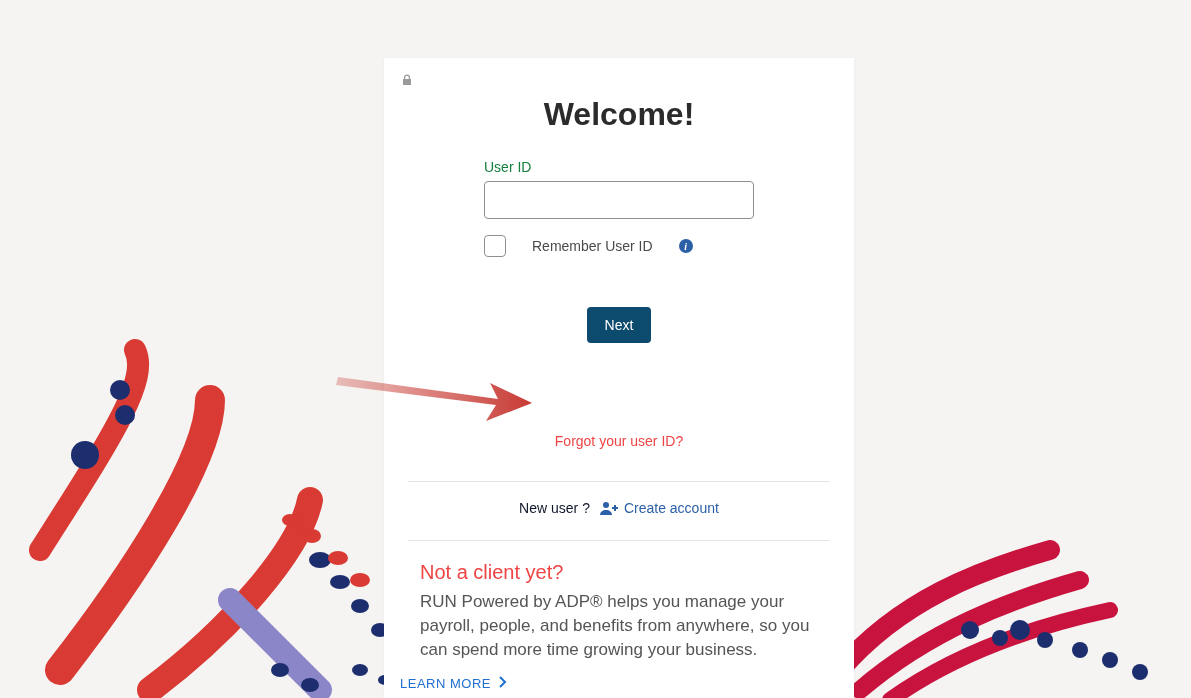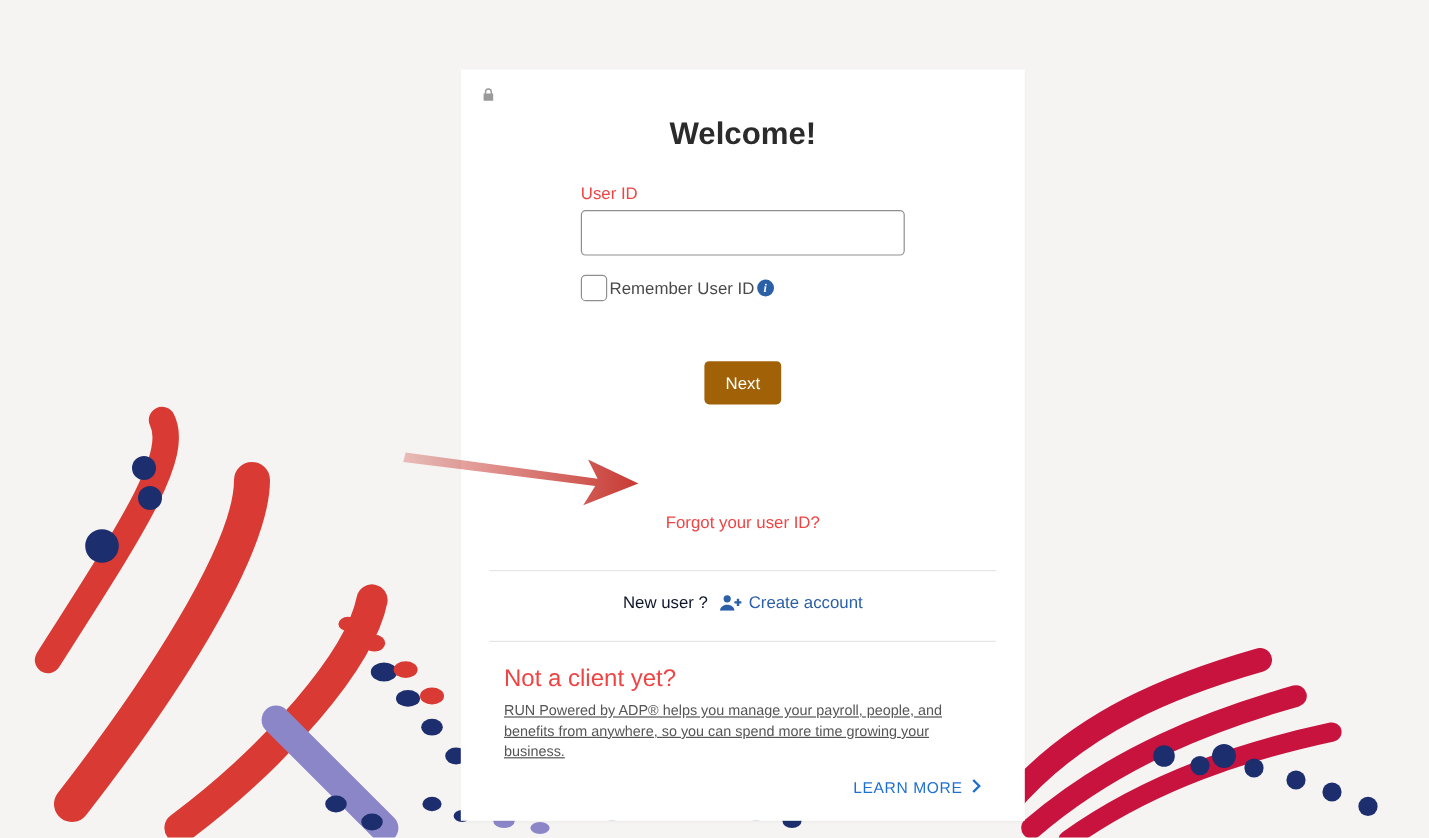--- a/index.html
+++ b/index.html
@@ -18,37 +18,37 @@
     width: 470px;
     background: #fff;
     box-shadow: 0 1px 3px rgba(0,0,0,0.05);
     z-index: 5;
     padding-bottom: 20px;
   }
   .lock-row { padding: 14px 18px 0 18px; }
   .lock-icon { font-size: 11px; color: #9a9a9a; }
   .title {
     text-align: center;
-    font-size: 26px;
+    font-size: 32px;
     font-weight: 600;
     color: #2b2b2b;
     margin-top: 6px;
     margin-bottom: 26px;
   }
   .form-area { width: 270px; margin: 0 auto; }
-  .field-label { font-size: 14px; color: #ef4444; margin-bottom: 6px; }
+  .field-label { font-size: 14px; color: #15803d; margin-bottom: 6px; }
   .text-input {
     width: 100%;
     height: 38px;
     border: 1px solid #8f8f8f;
     border-radius: 4px;
     padding: 0 10px;
     font-size: 15px;
   }
-  .remember-row { display: flex; align-items: center; gap: 2px; margin-top: 16px; }
+  .remember-row { display: flex; align-items: center; gap: 26px; margin-top: 16px; }
   .checkbox {
     width: 22px; height: 22px;
     border: 1.5px solid #8f8f8f;
     border-radius: 4px;
     background: #fff;
     cursor: pointer;
   }
   .remember-label { font-size: 14px; color: #4a4a4a; }
   .info-icon {
     display: inline-flex;
@@ -59,21 +59,21 @@
     font-size: 10px;
     font-weight: bold;
     align-items: center;
     justify-content: center;
     font-style: italic;
     font-family: Georgia, serif;
   }
   .next-btn {
     display: block;
     margin: 50px auto 0 auto;
-    background: #a16207;
+    background: #0c4a6e;
     color: #fff;
     border: none;
     border-radius: 4px;
     padding: 10px 18px;
     font-size: 14px;
     cursor: pointer;
     text-align: right;
   }
   .forgot-wrap { text-align: center; margin-top: 78px; position: relative; }
   .forgot-link {
@@ -97,22 +97,22 @@
     gap: 10px;
     margin-top: 18px;
     font-size: 14px;
   }
   .newuser-text { color: #0f172a; }
   .create-link { display: inline-flex; align-items: center; gap: 6px; color: #2b5fa6; text-decoration: none; cursor: pointer; }
   .create-icon svg { display: block; }
   .sep2 { border: none; border-top: 1px solid #e5e5e5; margin: 24px 24px 0 24px; }
   .promo { padding: 20px 36px 0 36px; }
   .promo-title { font-size: 20px; color: #ef4444; font-weight: 400; margin-bottom: 6px; }
-  .promo-body { font-size: 12px; color: #555; line-height: 1.4; text-decoration: underline; }
-  .learn-row { display: flex; justify-content: flex-end; padding: 14px 36px 0 4px; }
+  .promo-body { font-size: 17px; color: #555; line-height: 1.4; }
+  .learn-row { display: flex; justify-content: flex-start; padding: 14px 36px 0 16px; }
   .learn-link { display: inline-flex; align-items: center; gap: 8px; color: #1f6fd1; font-size: 13px; letter-spacing: 0.5px; text-decoration: none; cursor: pointer; }
   .chev { font-size: 14px; }
   .annotation-arrow { position: absolute; z-index: 6; pointer-events: none; }
 </style>
 </head>
 <body>
 
 <svg class="bg-art" style="left:0; top:320px;" width="420" height="380" viewBox="0 0 420 380">
   <g fill="none">
     <path d="M135 30 C 150 60, 110 120, 40 230" stroke="#d93a33" stroke-width="22" stroke-linecap="round"></path>

